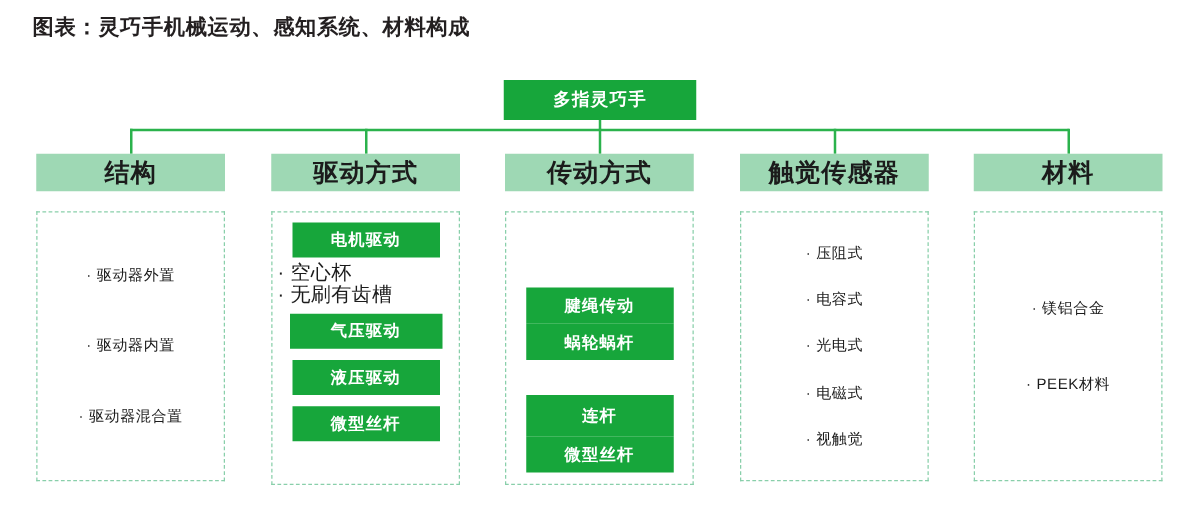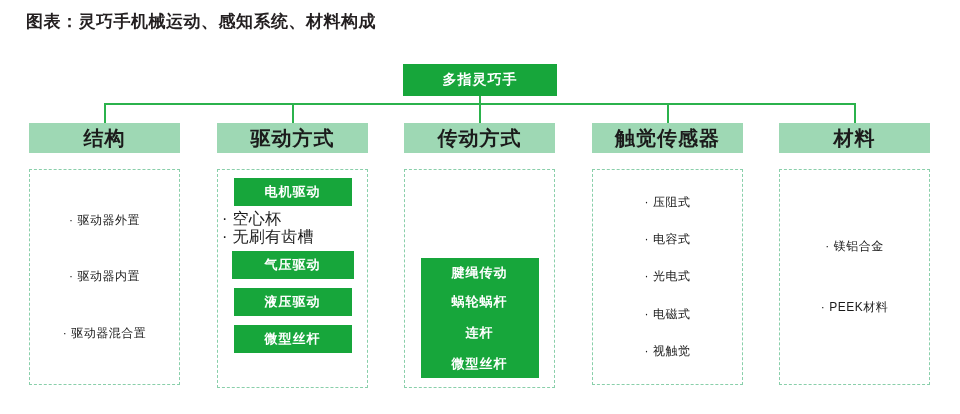--- a/index.html
+++ b/index.html
@@ -139,21 +139,21 @@
     <span>传动方式</span>
   </div>
   <div class="col-body" style="width:151px;height:219px;">
     <div class="pills" style="padding:9px 0;">
       <div class="pill" style="width:118px;height:29px;">
         <span>腱绳传动</span>
       </div>
       <div class="pill" style="width:118px;height:29px;">
         <span>蜗轮蜗杆</span>
       </div>
-      <div class="pill" style="width:118px;height:33px;">
+      <div class="pill" style="width:118px;height:33px;margin-top:28px;">
         <span>连杆</span>
       </div>
       <div class="pill" style="width:118px;height:29px;">
         <span>微型丝杆</span>
       </div>
     </div>
   </div>
 </div>
 
 <div class="column" style="left:592px;width:151px;height:262px;">

